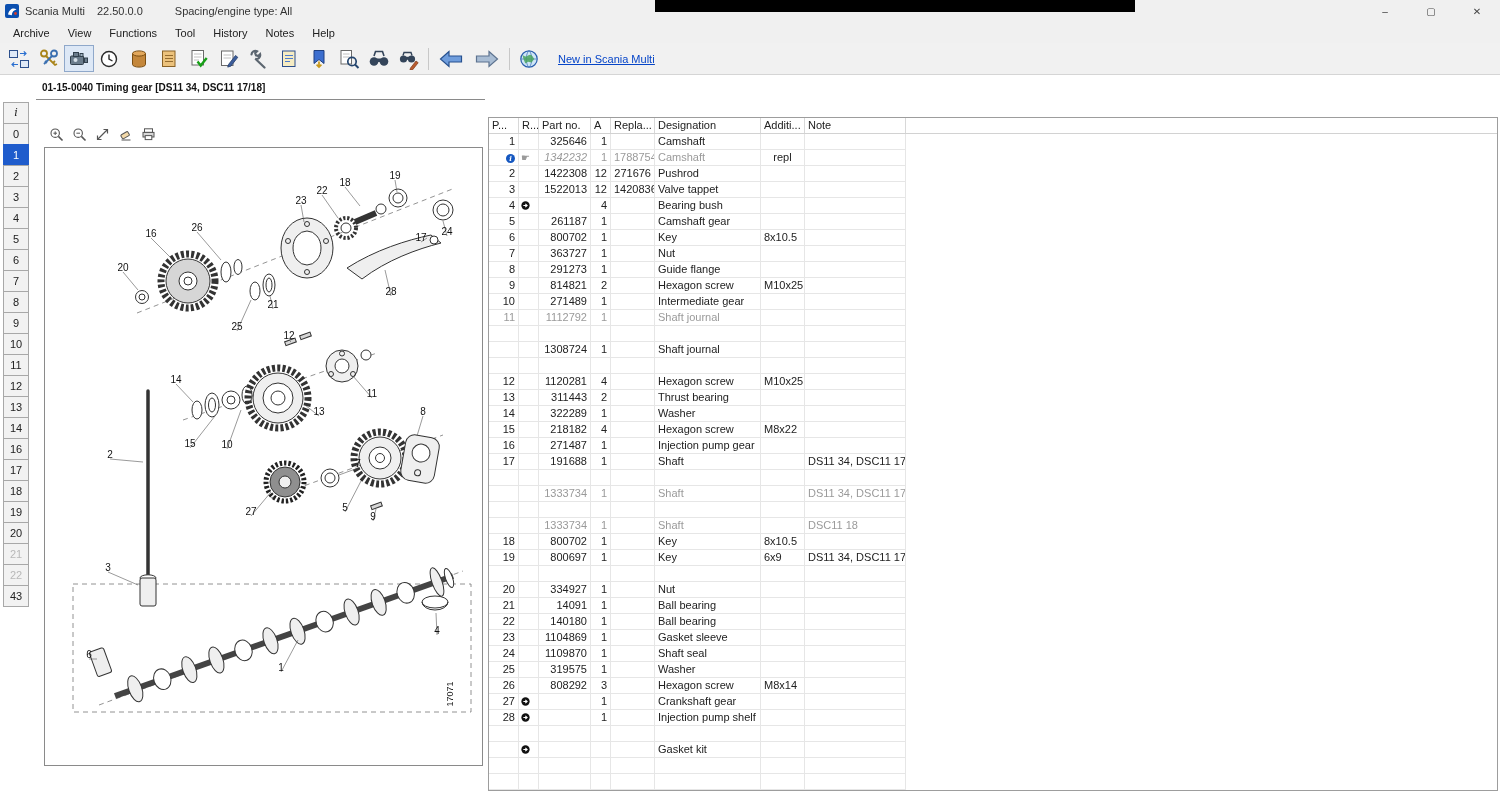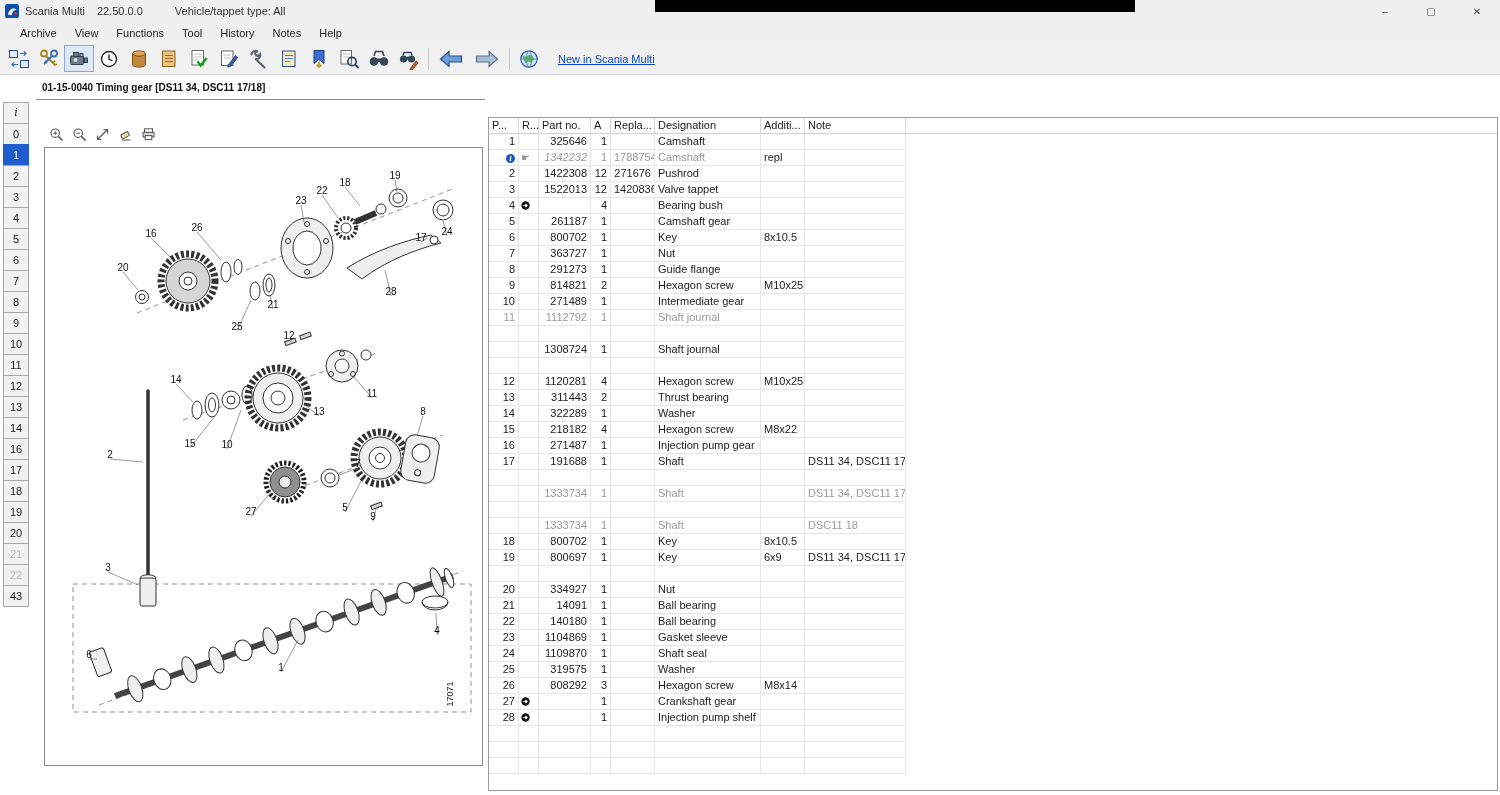--- a/index.html
+++ b/index.html
@@ -9,21 +9,21 @@
   
   .titlebar { position:absolute; left:0; top:0; width:1500px; height:22px; background:#f0f0f0; display:flex; align-items:center; }
   .logo { margin-left:5px; display:flex; }
   .tb-title { margin-left:6px; color:#333; }
   .tb-version { margin-left:12px; color:#333; }
   .tb-vehicle { margin-left:32px; color:#333; }
   .blackbar { position:absolute; left:655px; top:0; width:480px; height:12px; background:#000; }
   .wbtns { position:absolute; right:0; top:0; height:22px; display:flex; }
   .wbtn { width:46px; height:22px; display:flex; align-items:center; justify-content:center; color:#444; font-size:10px; }
 
-  .menubar { position:absolute; left:0; top:22px; width:1500px; height:21px; background:#f0f0f0; display:flex; align-items:center; padding-left:11px; }
+  .menubar { position:absolute; left:0; top:22px; width:1500px; height:21px; background:#f0f0f0; display:flex; align-items:center; padding-left:4px; }
   .menu-item { padding:2px 9px; color:#222; }
 
   .toolbar { position:absolute; left:0; top:43px; width:1500px; height:32px; background:#f1f1f1; border-bottom:1px solid #d5d5d5; display:flex; align-items:center; padding-left:4px;text-decoration:underline; }
   .ticons { display:flex; align-items:center; }
   .tbtn { width:30px; height:27px; display:flex; align-items:center; justify-content:center; border:1px solid transparent; }
   .tbtn.active { border:1px solid #8fa8ca; background:#dde8f6; }
   .tbtn.wide { width:36px; }
   .tsep { width:1px; height:22px; background:#c8c8c8; margin:0 4px; }
   .tlink { margin-left:14px; color:#0645c8; text-decoration:underline; cursor:pointer; }
 
@@ -59,41 +59,41 @@
   .table-panel { position:absolute; left:488px; top:117px; width:1010px; height:674px; border:1px solid #9d9d9d; background:#fff; overflow:hidden; }
   .thead { height:16px; display:flex; border-bottom:1px solid #d2d2d2; }
   .hcell { padding:1px 3px 0; color:#222; white-space:nowrap; overflow:hidden; border-right:1px solid #d8d8d8; }
   .trow { height:16px; display:flex; border-bottom:1px solid #e6e6e6; width:417px; }
   .cell { padding:1px 3px 0; white-space:nowrap; overflow:hidden; border-right:1px solid #e6e6e6; height:15px; line-height:13px; }
   .c0{width:30px} .c1{width:20px} .c2{width:52px} .c3{width:20px}
   .c4{width:44px} .c5{width:106px} .c6{width:44px} .c7{width:101px}
   .num { text-align:right; }
   .ital { font-style:italic; }
   .trow.gray .cell { color:#9a9a9a; }
-  .trow.gray .cell.dark { color:#222; }
+  .trow.gray .cell.dark { color:#222;text-align:center; }
   .info-ic { display:inline-block; width:9px; height:9px; border-radius:50%; background:#1557c0; color:#fff; font:italic bold 7px "DejaVu Serif",serif; text-align:center; line-height:9px; margin-left:2px; vertical-align:middle; }
   .hand { color:#333; font-size:10px; overflow:visible; padding-left:2px; }
   .icw { display:flex; align-items:center; padding:0 0 0 2px; }
 </style>
 </head>
 <body>
 
 <div class="app">
 
   <div class="titlebar">
     <span class="logo">
       <svg width="14" height="14" viewBox="0 0 14 14">
           <rect width="14" height="14" rx="2" fill="#0b4faf"></rect>
           <path d="M3 10.5 C4.5 4 9 3.5 11.5 5.5 C9 6 6.8 8 6.8 11.2 Z" fill="#fff"></path>
           <circle cx="10.5" cy="9.5" r="1.4" fill="#d43a2a"></circle>
         </svg>
     </span>
     <span class="tb-title">Scania Multi</span>
     <span class="tb-version">22.50.0.0</span>
-    <span class="tb-vehicle">Vehicle/tappet type: All</span>
+    <span class="tb-vehicle">Spacing/engine type: All</span>
     <div class="blackbar"></div>
     <div class="wbtns">
       <div class="wbtn">–</div>
       <div class="wbtn">▢</div>
       <div class="wbtn">✕</div>
     </div>
   </div>
 
   <div class="menubar">
       <div class="menu-item">Archive</div>
@@ -855,20 +855,35 @@
           <div class="cell c1"></div>
           <div class="cell c2 num"></div>
           <div class="cell c3 num"></div>
           <div class="cell c4 num"></div>
           <div class="cell c5"></div>
           <div class="cell c6"></div>
           <div class="cell c7"></div>
         </div>
         <div class="trow">
           <div class="cell c0 num"></div>
+          <div class="cell c1 icw">
+            <svg viewBox="0 0 10 10" width="9" height="9" style="display:block">
+              <circle cx="5" cy="5" r="4.6" fill="#111"></circle>
+              <path d="M2.6 5 h3.6 M4.8 3.2 L6.8 5 L4.8 6.8" stroke="#fff" stroke-width="1.2" fill="none"></path>
+            </svg>
+          </div>
+          <div class="cell c2 num"></div>
+          <div class="cell c3 num"></div>
+          <div class="cell c4 num"></div>
+          <div class="cell c5">Gasket kit</div>
+          <div class="cell c6"></div>
+          <div class="cell c7"></div>
+        </div>
+        <div class="trow">
+          <div class="cell c0 num"></div>
           <div class="cell c1"></div>
           <div class="cell c2 num"></div>
           <div class="cell c3 num"></div>
           <div class="cell c4 num"></div>
           <div class="cell c5"></div>
           <div class="cell c6"></div>
           <div class="cell c7"></div>
         </div>
         <div class="trow">
           <div class="cell c0 num"></div>

